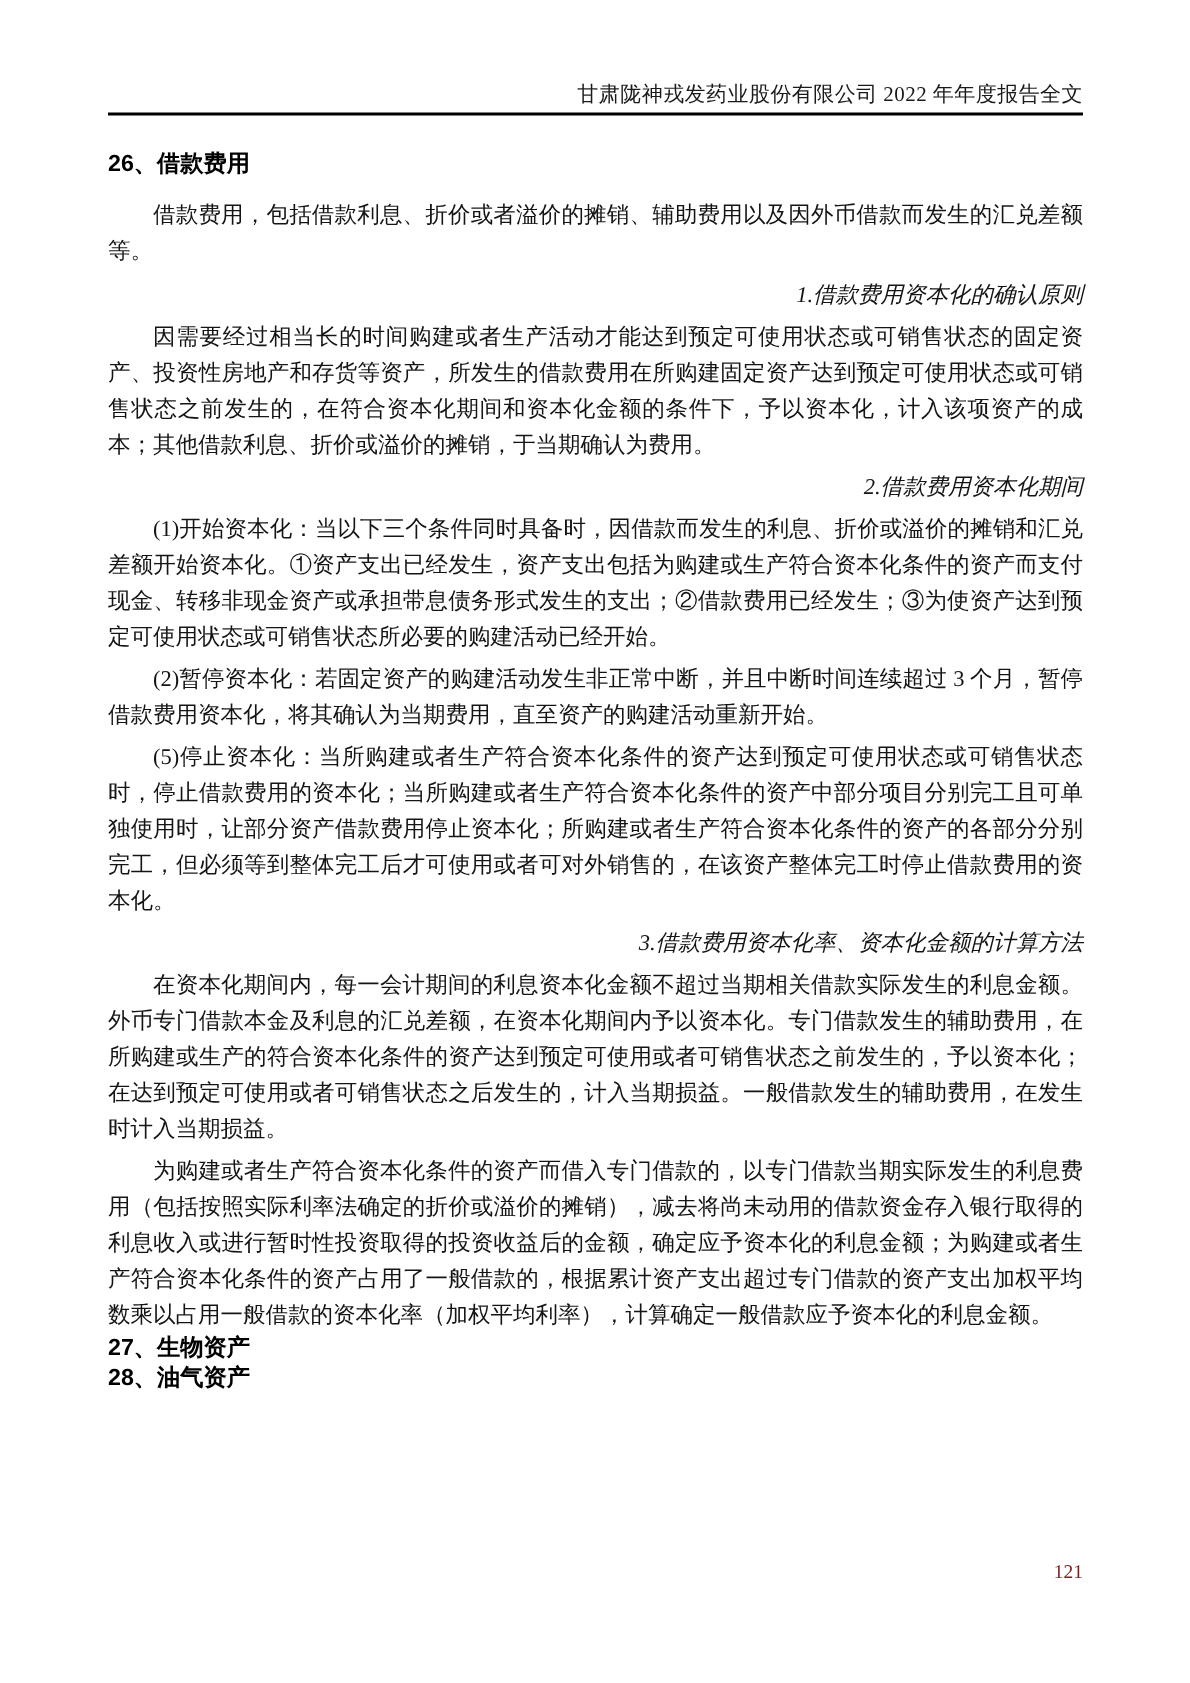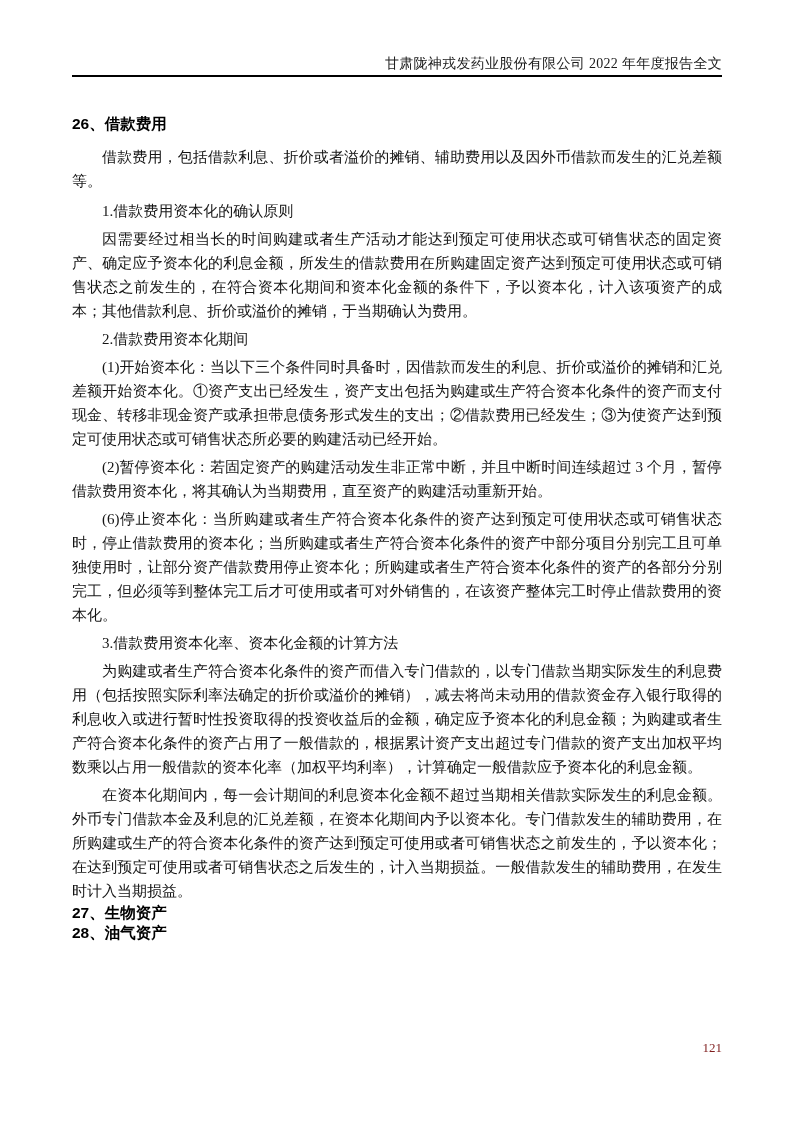--- a/index.html
+++ b/index.html
@@ -27,34 +27,34 @@
     margin: 2px 0 0 0;
   }
   .sec-heading {
     font-family: "Liberation Sans", "DejaVu Sans", sans-serif;
     font-weight: bold;
     font-size: 15.5px;
     line-height: 20px;
     margin: 0;
     color: #000;
   }
-  .h-26 { margin-top: 37px; }
+  .h-26 { margin-top: 23px; }
   .h-27 { }
   .h-28 { }
   .h-29 { margin-top: 61px; }
   .para {
     font-size: 15px;
     line-height: 24px;
     margin: 4px 0 0 0;
     text-indent: 2em;
     text-align: justify;
     word-break: break-all;
   }
   .para.first { margin-top: 13px; font-family: Liberation Mono, monospace; }
-  .para.sub { text-align: left; }
+  .para.sub { text-align: right; font-style: italic; }
   .page-number {
     position: absolute;
     top: 1040px;
     right: 71px;
     font-size: 13px;
     color: #7f1d1d;
   }
 </style>
 </head>
 <body>
@@ -67,35 +67,35 @@
   </div>
 
   <div class="content">
 
     <h2 class="sec-heading h-26">26、借款费用</h2>
 
     <p class="para first">借款费用，包括借款利息、折价或者溢价的摊销、辅助费用以及因外币借款而发生的汇兑差额等。</p>
 
     <p class="para sub">1.借款费用资本化的确认原则</p>
 
-    <p class="para">因需要经过相当长的时间购建或者生产活动才能达到预定可使用状态或可销售状态的固定资产、确定应予资本化的利息金额，所发生的借款费用在所购建固定资产达到预定可使用状态或可销售状态之前发生的，在符合资本化期间和资本化金额的条件下，予以资本化，计入该项资产的成本；其他借款利息、折价或溢价的摊销，于当期确认为费用。</p>
+    <p class="para">因需要经过相当长的时间购建或者生产活动才能达到预定可使用状态或可销售状态的固定资产、投资性房地产和存货等资产，所发生的借款费用在所购建固定资产达到预定可使用状态或可销售状态之前发生的，在符合资本化期间和资本化金额的条件下，予以资本化，计入该项资产的成本；其他借款利息、折价或溢价的摊销，于当期确认为费用。</p>
 
     <p class="para sub">2.借款费用资本化期间</p>
 
     <p class="para">(1)开始资本化：当以下三个条件同时具备时，因借款而发生的利息、折价或溢价的摊销和汇兑差额开始资本化。①资产支出已经发生，资产支出包括为购建或生产符合资本化条件的资产而支付现金、转移非现金资产或承担带息债务形式发生的支出；②借款费用已经发生；③为使资产达到预定可使用状态或可销售状态所必要的购建活动已经开始。</p>
 
     <p class="para">(2)暂停资本化：若固定资产的购建活动发生非正常中断，并且中断时间连续超过 3 个月，暂停借款费用资本化，将其确认为当期费用，直至资产的购建活动重新开始。</p>
 
-    <p class="para">(6)停止资本化：当所购建或者生产符合资本化条件的资产达到预定可使用状态或可销售状态时，停止借款费用的资本化；当所购建或者生产符合资本化条件的资产中部分项目分别完工且可单独使用时，让部分资产借款费用停止资本化；所购建或者生产符合资本化条件的资产的各部分分别完工，但必须等到整体完工后才可使用或者可对外销售的，在该资产整体完工时停止借款费用的资本化。</p>
+    <p class="para">(5)停止资本化：当所购建或者生产符合资本化条件的资产达到预定可使用状态或可销售状态时，停止借款费用的资本化；当所购建或者生产符合资本化条件的资产中部分项目分别完工且可单独使用时，让部分资产借款费用停止资本化；所购建或者生产符合资本化条件的资产的各部分分别完工，但必须等到整体完工后才可使用或者可对外销售的，在该资产整体完工时停止借款费用的资本化。</p>
 
     <p class="para sub">3.借款费用资本化率、资本化金额的计算方法</p>
 
+    <p class="para">在资本化期间内，每一会计期间的利息资本化金额不超过当期相关借款实际发生的利息金额。外币专门借款本金及利息的汇兑差额，在资本化期间内予以资本化。专门借款发生的辅助费用，在所购建或生产的符合资本化条件的资产达到预定可使用或者可销售状态之前发生的，予以资本化；在达到预定可使用或者可销售状态之后发生的，计入当期损益。一般借款发生的辅助费用，在发生时计入当期损益。</p>
+
     <p class="para">为购建或者生产符合资本化条件的资产而借入专门借款的，以专门借款当期实际发生的利息费用（包括按照实际利率法确定的折价或溢价的摊销），减去将尚未动用的借款资金存入银行取得的利息收入或进行暂时性投资取得的投资收益后的金额，确定应予资本化的利息金额；为购建或者生产符合资本化条件的资产占用了一般借款的，根据累计资产支出超过专门借款的资产支出加权平均数乘以占用一般借款的资本化率（加权平均利率），计算确定一般借款应予资本化的利息金额。</p>
-
-    <p class="para">在资本化期间内，每一会计期间的利息资本化金额不超过当期相关借款实际发生的利息金额。外币专门借款本金及利息的汇兑差额，在资本化期间内予以资本化。专门借款发生的辅助费用，在所购建或生产的符合资本化条件的资产达到预定可使用或者可销售状态之前发生的，予以资本化；在达到预定可使用或者可销售状态之后发生的，计入当期损益。一般借款发生的辅助费用，在发生时计入当期损益。</p>
 
     <h2 class="sec-heading h-27">27、生物资产</h2>
 
     <h2 class="sec-heading h-28">28、油气资产</h2>
 
 
   </div>
 
   <div class="page-number">121</div>
 

